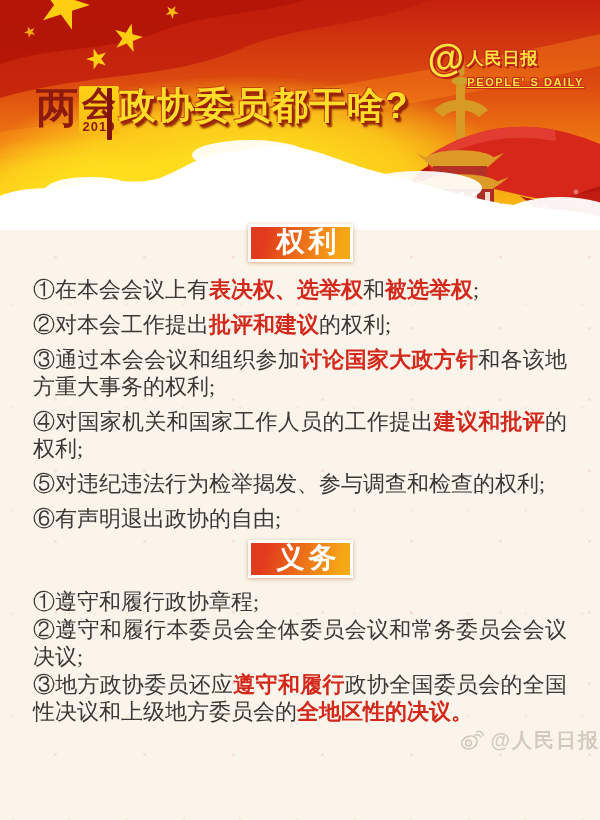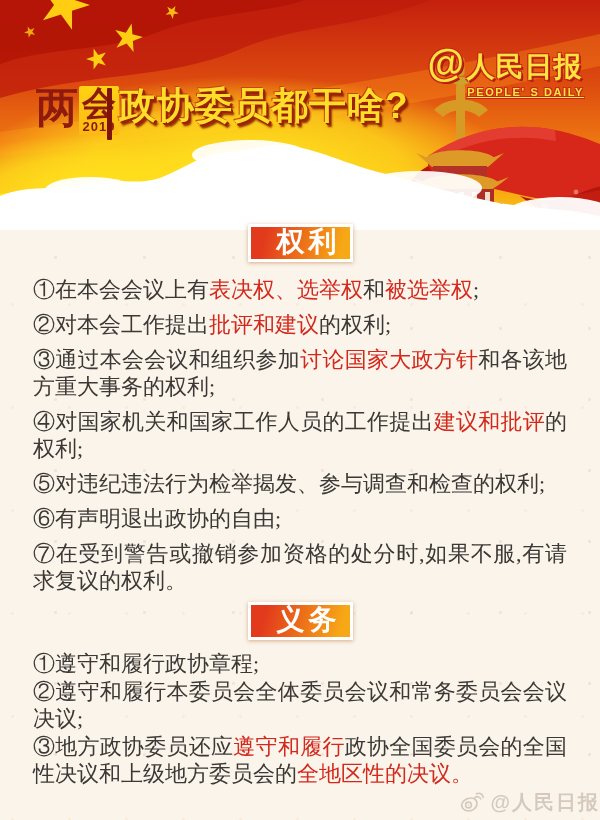--- a/index.html
+++ b/index.html
@@ -58,23 +58,22 @@
     white-space:nowrap;
   }
   .brand{position:absolute;right:16px;top:40px;text-align:left;}
   .brand-row{display:flex;align-items:center;}
   .brand-at{
     font-size:38px;font-weight:900;line-height:36px;color:var(--logo-yellow);
     text-shadow:-1px -1px 0 #c3281c,1px -1px 0 #c3281c,-1px 1px 0 #c3281c,1px 1px 0 #c3281c,2px 2px 0 #a81b0e;
     margin-right:2px;transform:rotate(-6deg);
   }
   .brand-name{
-    font-size:28px;font-weight:900;letter-spacing:1px;color:var(--logo-yellow);
+    font-size:17px;font-weight:900;letter-spacing:1px;color:var(--logo-yellow);
     text-shadow:-1px -1px 0 #c3281c,1px -1px 0 #c3281c,-1px 1px 0 #c3281c,1px 1px 0 #c3281c,2px 2px 0 #a81b0e;
-    margin-top:8px;
   }
   .brand-tagline{
     font-size:11px;font-weight:700;letter-spacing:1.6px;color:var(--logo-yellow);
     text-shadow:-1px -1px 0 #c3281c,1px -1px 0 #c3281c,-1px 1px 0 #c3281c,1px 1px 0 #c3281c;
     margin:0 0 0 40px;
     text-decoration:underline;
   }
   
   .content{position:relative;margin-top:-16px;padding:0 33px;}
   .badge{
@@ -87,21 +86,21 @@
   }
   .sec-duties{margin-top:6px;}
   .sec-duties .badge{margin-bottom:10px;}
   .items p{
     font-family:"Liberation Serif","DejaVu Serif",serif;
     font-size:22px;line-height:27px;color:var(--text-dark);
     text-align:justify;
   }
   .sec-rights .items p{margin:0 0 8px;}
   .sec-duties .items p{margin:0 0 1px;}
-  .items .hl{color:var(--highlight-red);font-weight:400;margin-top:26px;}
+  .items .hl{color:var(--highlight-red);font-weight:700;margin-top:26px;}
   
   .footer{
     position:relative;margin-top:2px;
     display:flex;align-items:center;justify-content:flex-end;gap:6px;
     opacity:.85;
   }
   .weibo-icon{display:block;}
   .wm-text{
     font-size:20px;font-weight:700;letter-spacing:2px;
     color:var(--watermark-gray);
@@ -222,21 +221,20 @@
   <main class="content">
     <section class="sec sec-rights">
       <div class="badge">权利</div>
       <div class="items">
           <p><span>①在本会会议上有</span><span class="hl">表决权、选举权</span><span>和</span><span class="hl">被选举权</span><span>;</span></p>
           <p><span>②对本会工作提出</span><span class="hl">批评和建议</span><span>的权利;</span></p>
           <p><span>③通过本会会议和组织参加</span><span class="hl">讨论国家大政方针</span><span>和各该地方重大事务的权利;</span></p>
           <p><span>④对国家机关和国家工作人员的工作提出</span><span class="hl">建议和批评</span><span>的权利;</span></p>
           <p><span>⑤对违纪违法行为检举揭发、参与调查和检查的权利;</span></p>
           <p><span>⑥有声明退出政协的自由;</span></p>
-          <p><span>⑦在受到警告或撤销参加资格的处分时,如果不服,有请求复议的权利。</span></p>
         </div>
     </section>
 
     <section class="sec sec-duties">
       <div class="badge">义务</div>
       <div class="items">
           <p><span>①遵守和履行政协章程;</span></p>
           <p><span>②遵守和履行本委员会全体委员会议和常务委员会会议决议;</span></p>
           <p><span>③地方政协委员还应</span><span class="hl">遵守和履行</span><span>政协全国委员会的全国性决议和上级地方委员会的</span><span class="hl">全地区性的决议。</span></p>
         </div>

